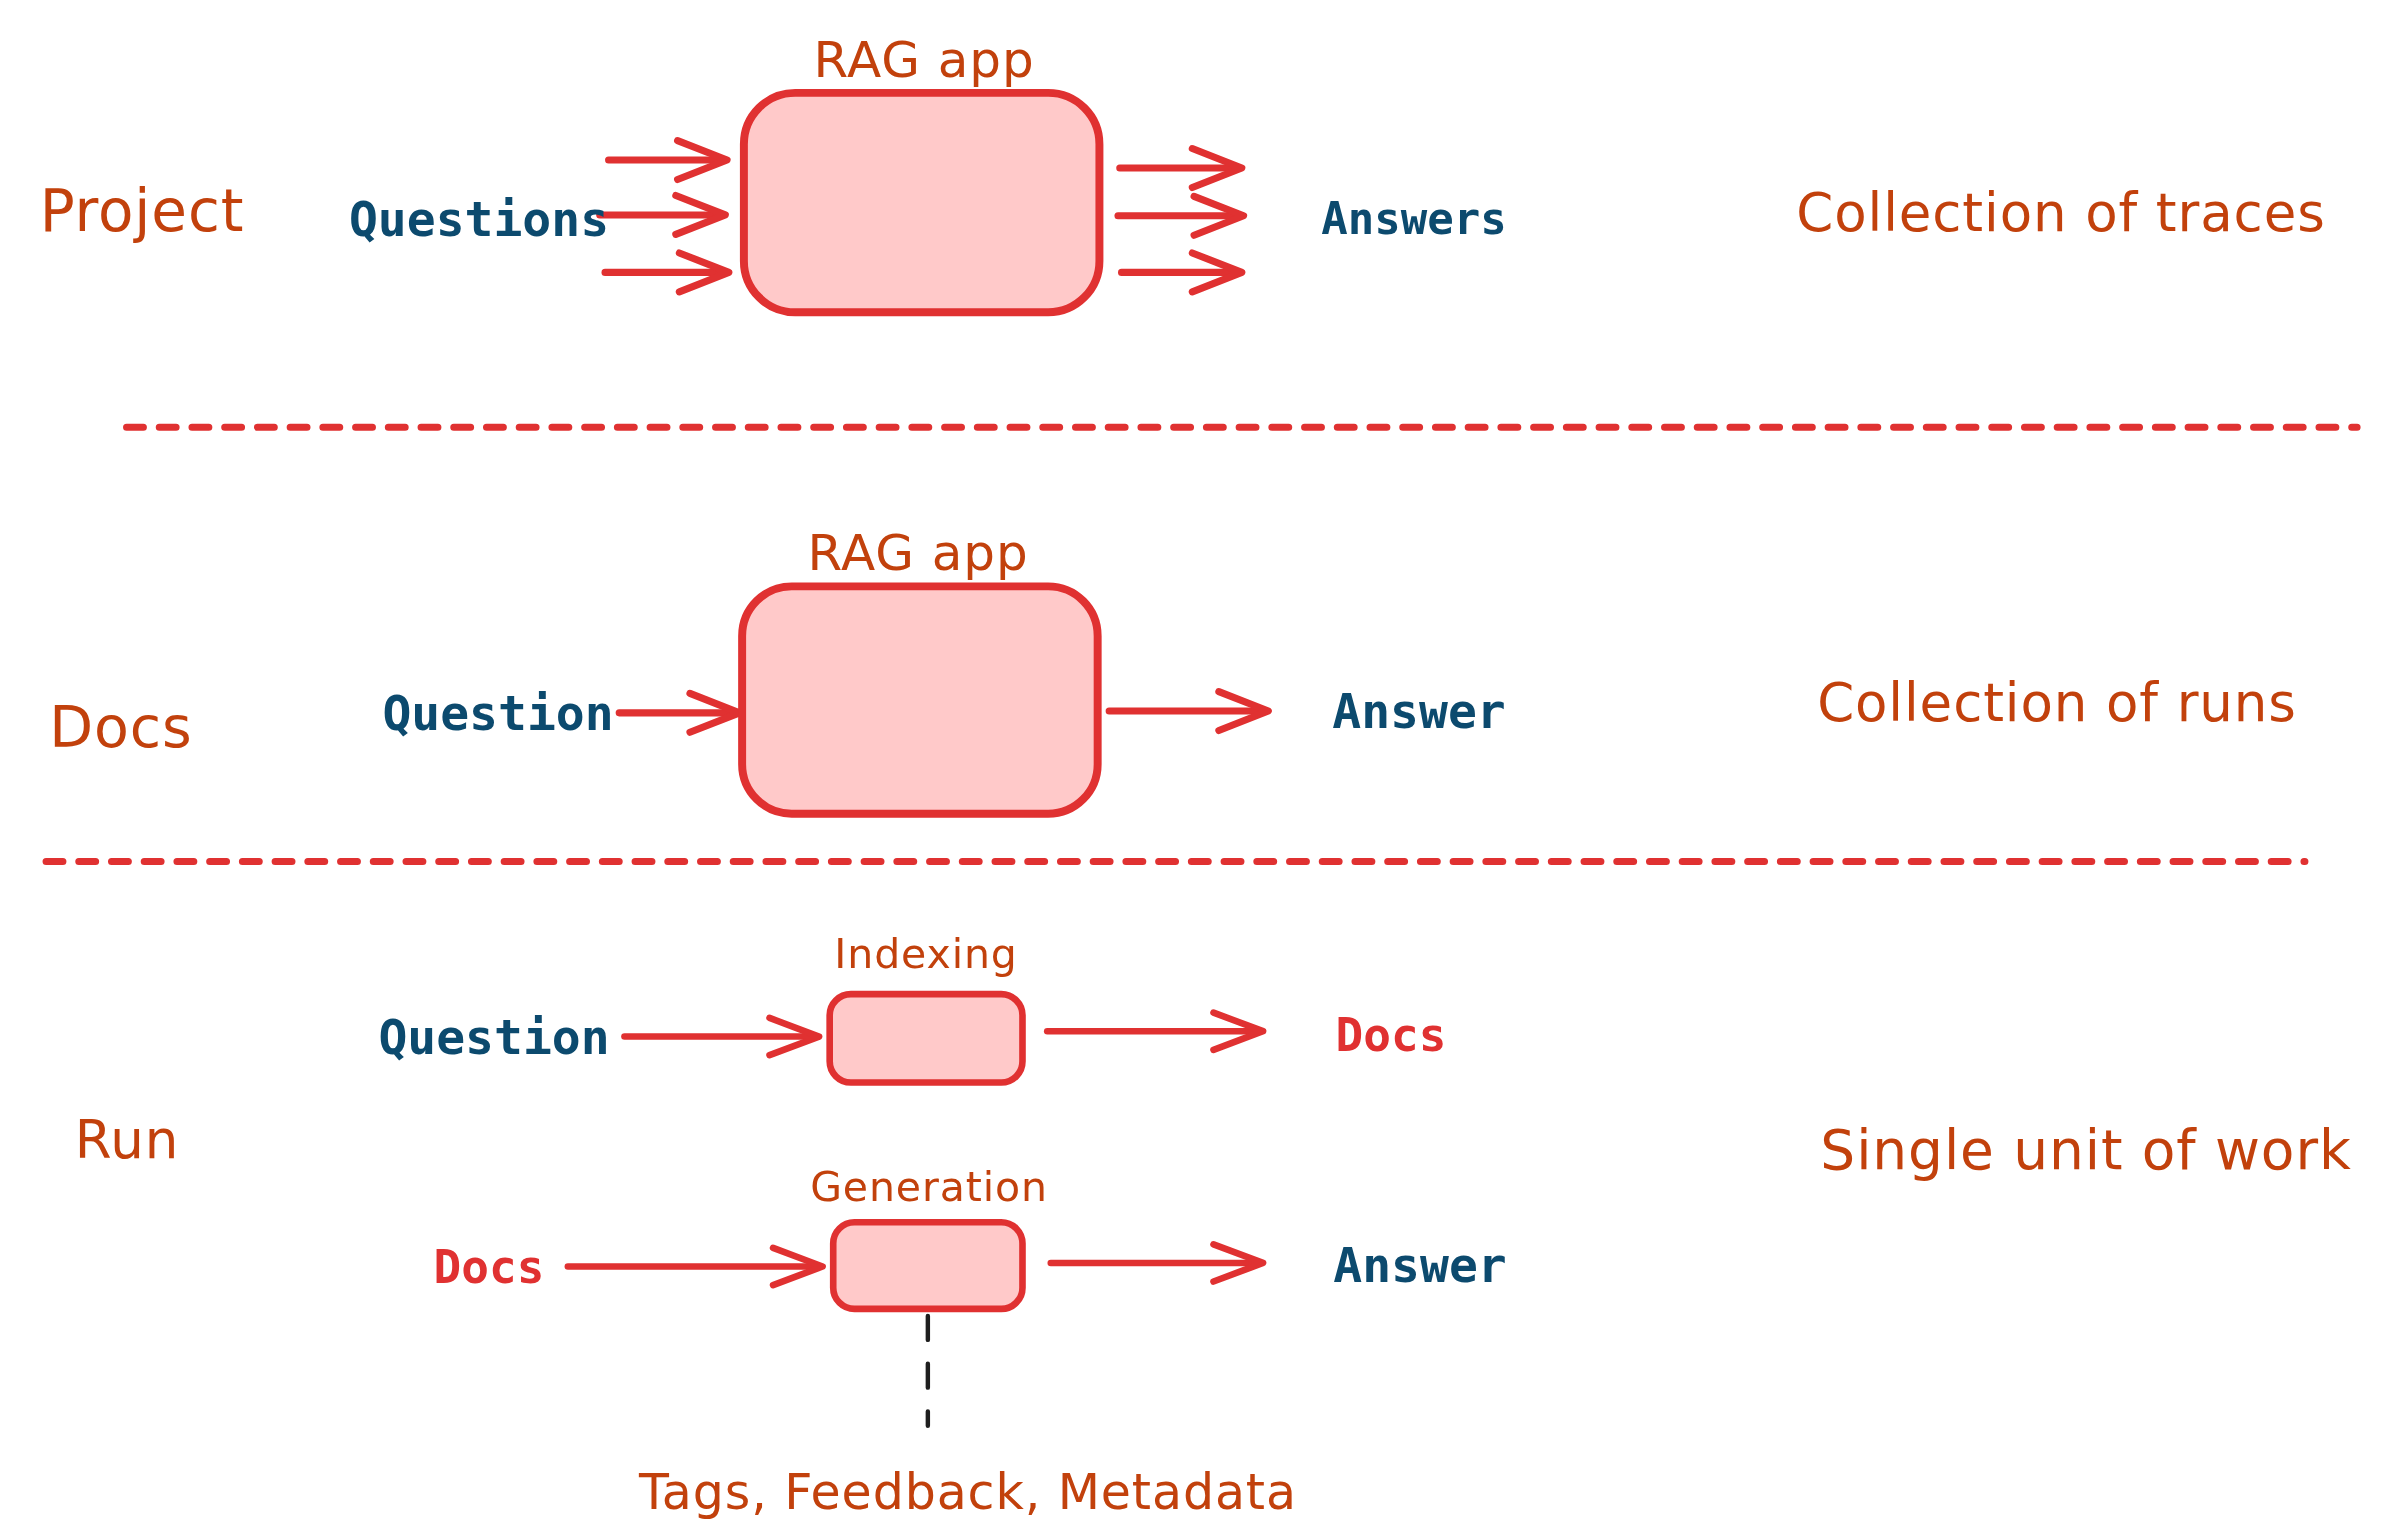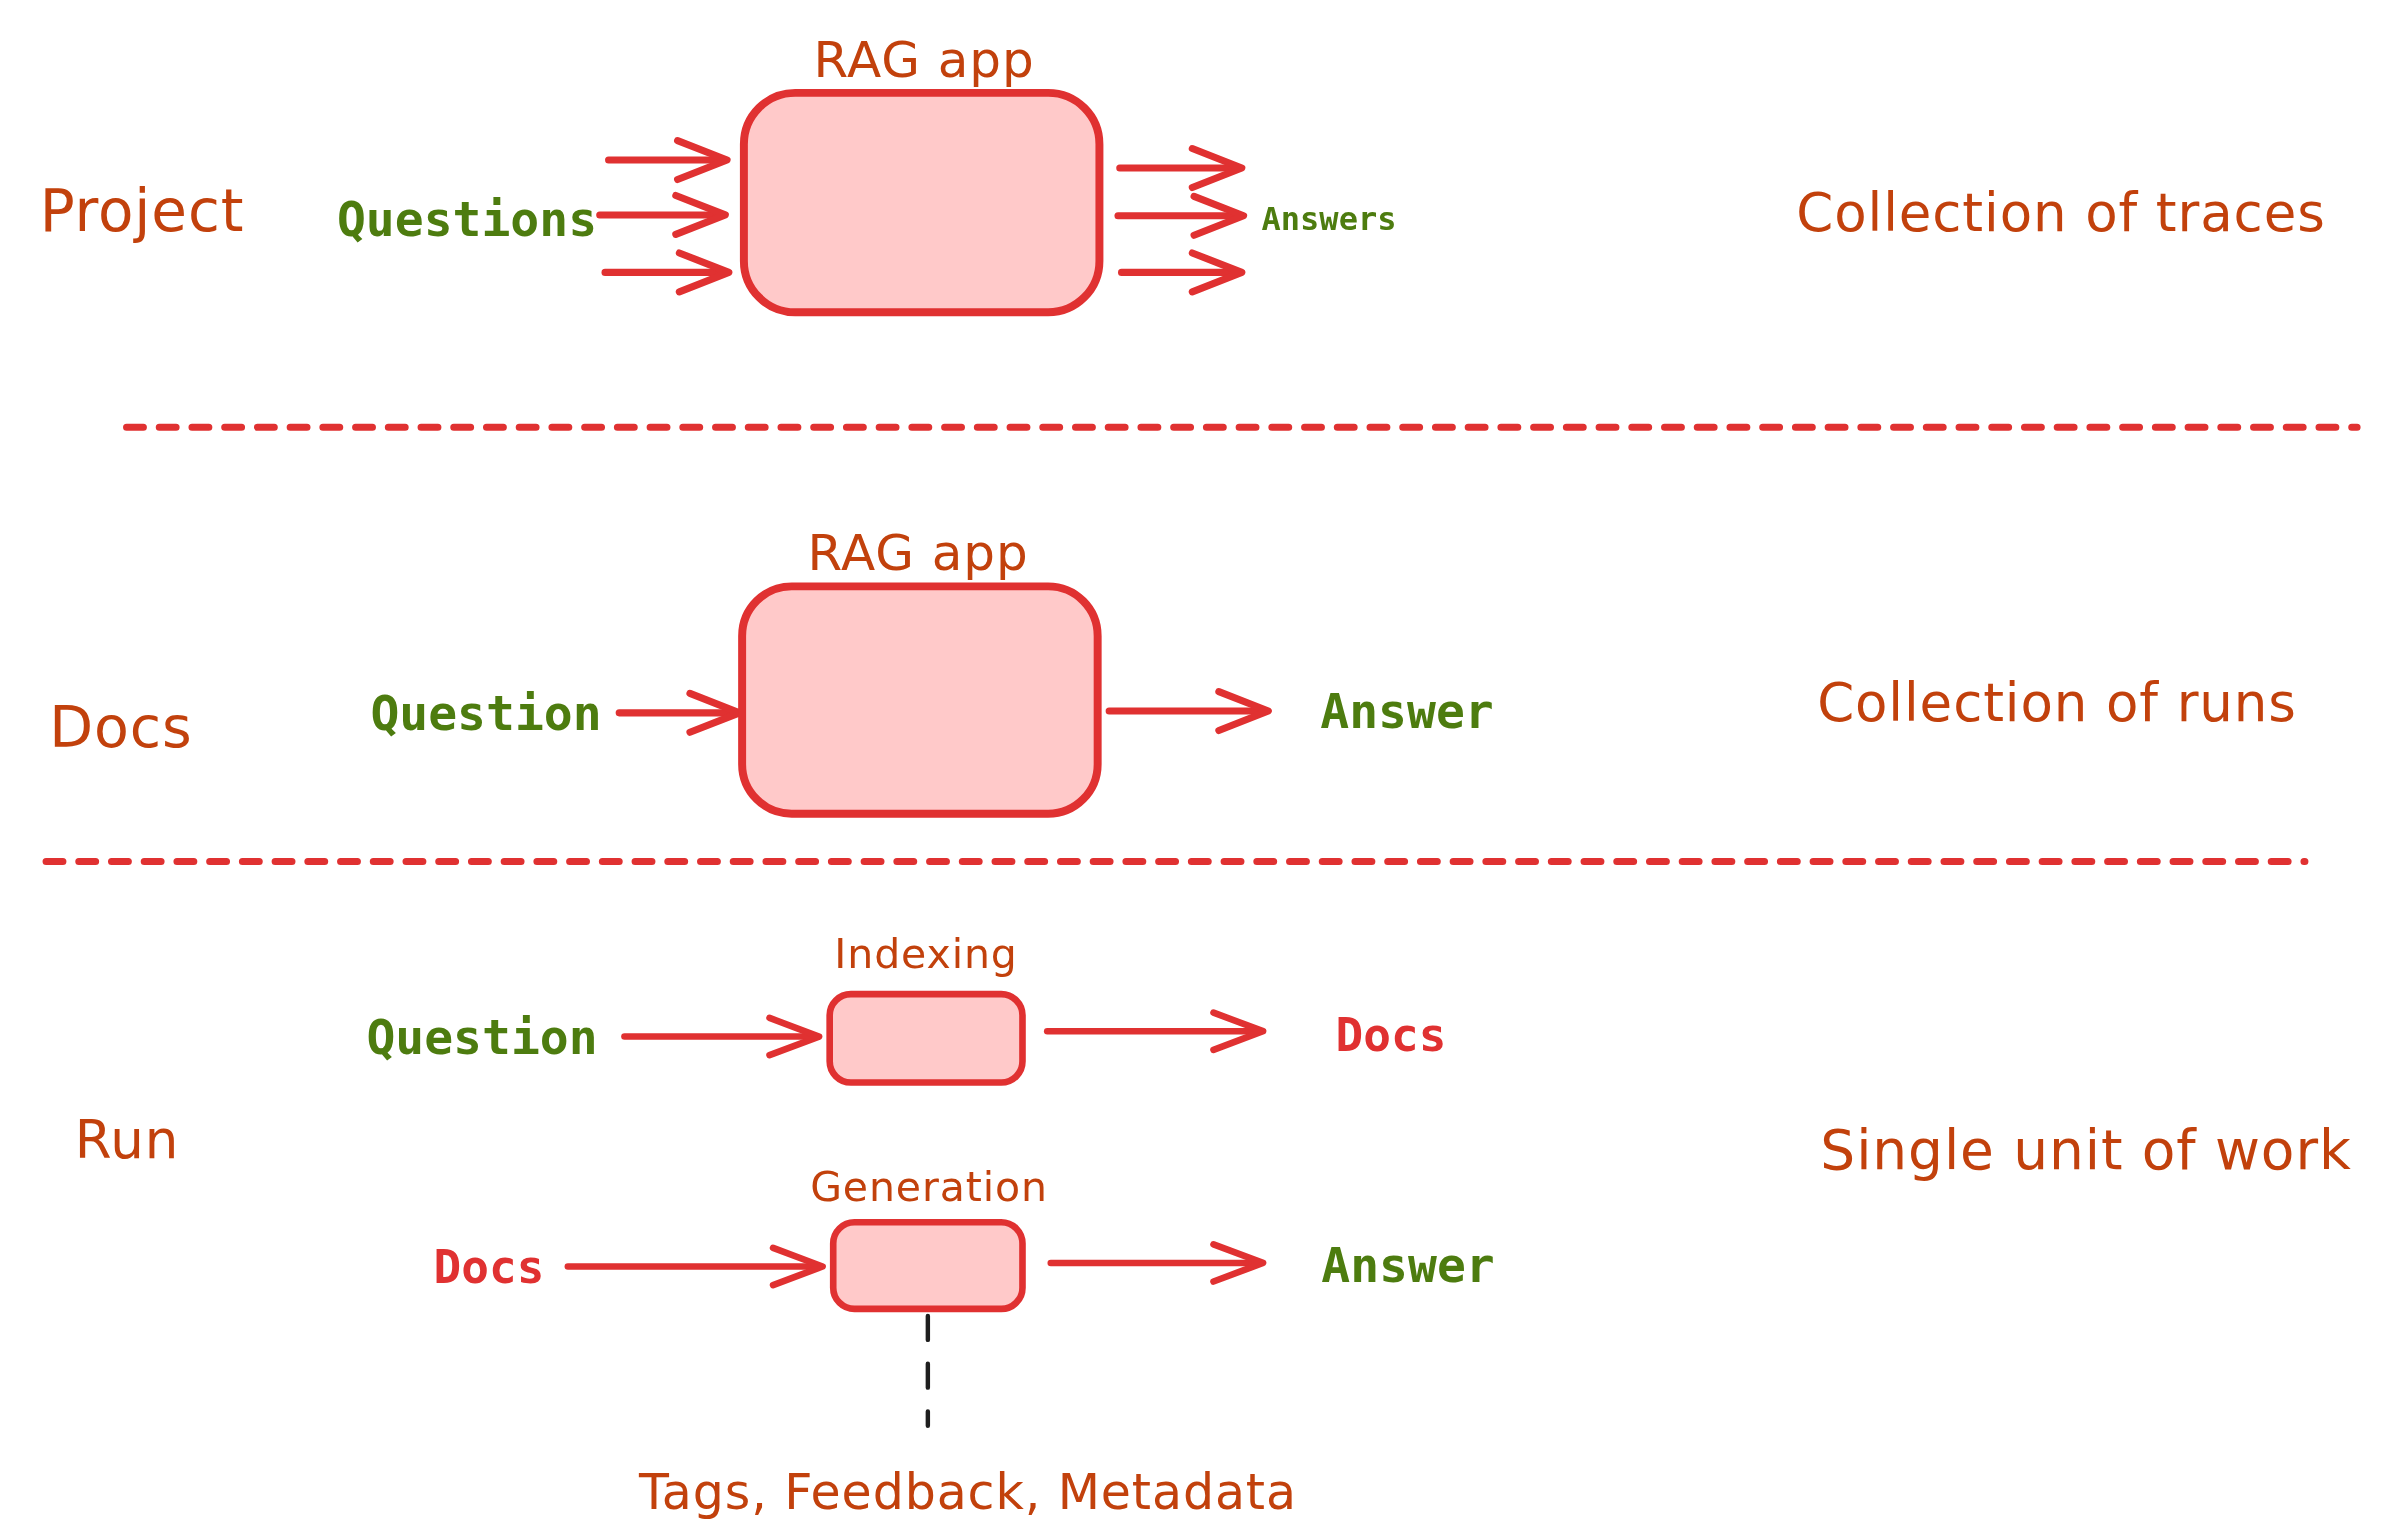--- a/index.html
+++ b/index.html
@@ -27,23 +27,24 @@
     transform: translate(-50%, -50%);
     white-space: nowrap;
     line-height: 1;
   }
   .hand {
     color: #c2410c;
     font-family: "DejaVu Sans", sans-serif;
     letter-spacing: 0.9px;
   }
   .mono {
-    color: #4d7c0f;
+    color: #0c4a6e;
     font-family: "DejaVu Sans Mono", monospace;
     font-weight: 700;
+    margin-left: 12px;
   }
   .mono-red {
     color: #e03131;
     font-family: "DejaVu Sans Mono", monospace;
     font-weight: 700;
     text-align: right;
   }
 </style>
 </head>
 <body>
@@ -111,21 +112,21 @@
       <path d="M1188 1428 L1422 1428"></path>
         <path d="M1372 1407 L1428 1428 L1372 1449"></path>
     </g>
 
     <path d="M1049 1488 L1049 1612" stroke="#1e1e1e" stroke-width="5" fill="none" stroke-linecap="round" stroke-dasharray="27 27"></path>
   </svg>
 
   <div class="label hand" style="left:142px; top:211px; font-size:58px;">Project</div>
   <div class="label mono" style="left:467px; top:219px; font-size:48px;">Questions</div>
   <div class="label hand" style="left:924px; top:60px; font-size:50px;">RAG app</div>
-  <div class="label mono" style="left:1329px; top:219px; font-size:32px;">Answers</div>
+  <div class="label mono" style="left:1402px; top:219px; font-size:44px;">Answers</div>
   <div class="label hand" style="left:2061px; top:212px; font-size:53px;">Collection of traces</div>
 
   <div class="label hand" style="left:121px; top:727px; font-size:57px;">Docs</div>
   <div class="label mono" style="left:486px; top:713px; font-size:48px;">Question</div>
   <div class="label hand" style="left:918px; top:553px; font-size:50px;">RAG app</div>
   <div class="label mono" style="left:1407px; top:711px; font-size:48px;">Answer</div>
   <div class="label hand" style="left:2057px; top:702px; font-size:53px;">Collection of runs</div>
 
   <div class="label hand" style="left:127px; top:1139px; font-size:53px;">Run</div>
 

